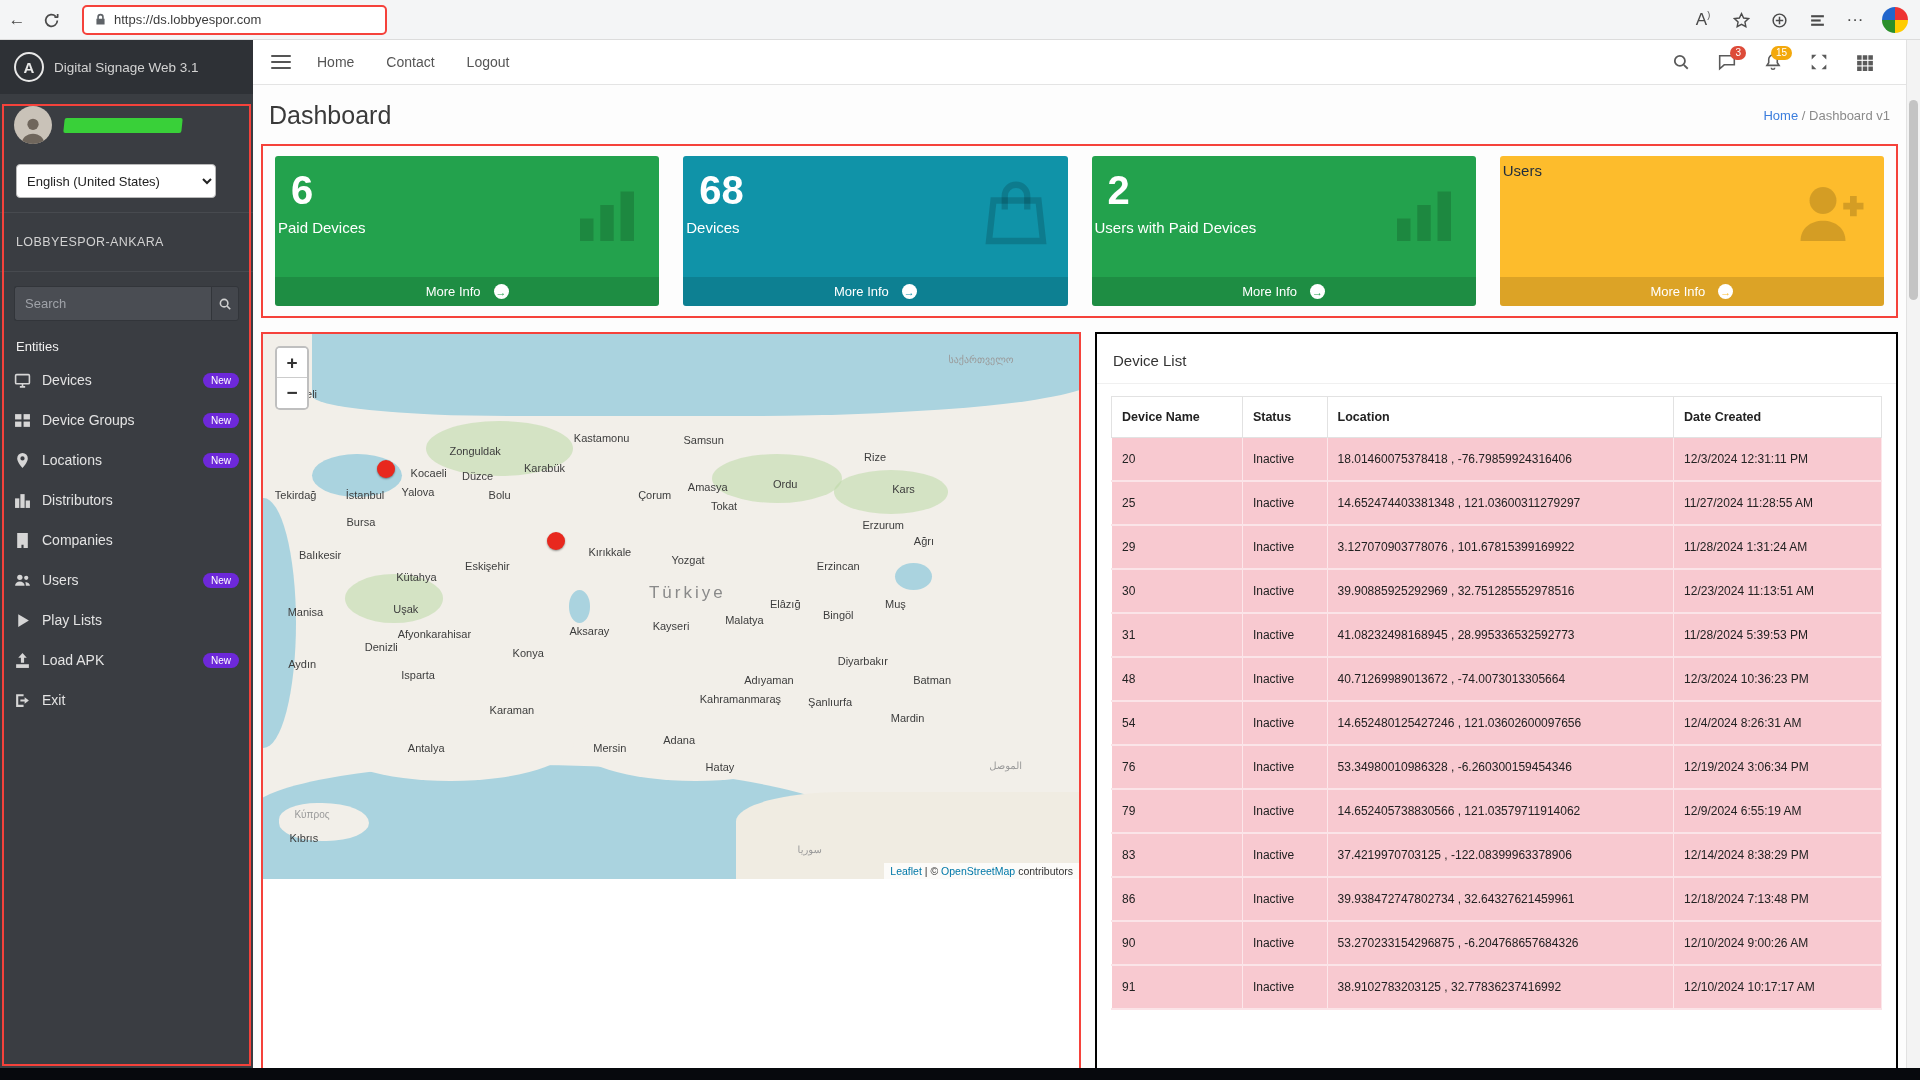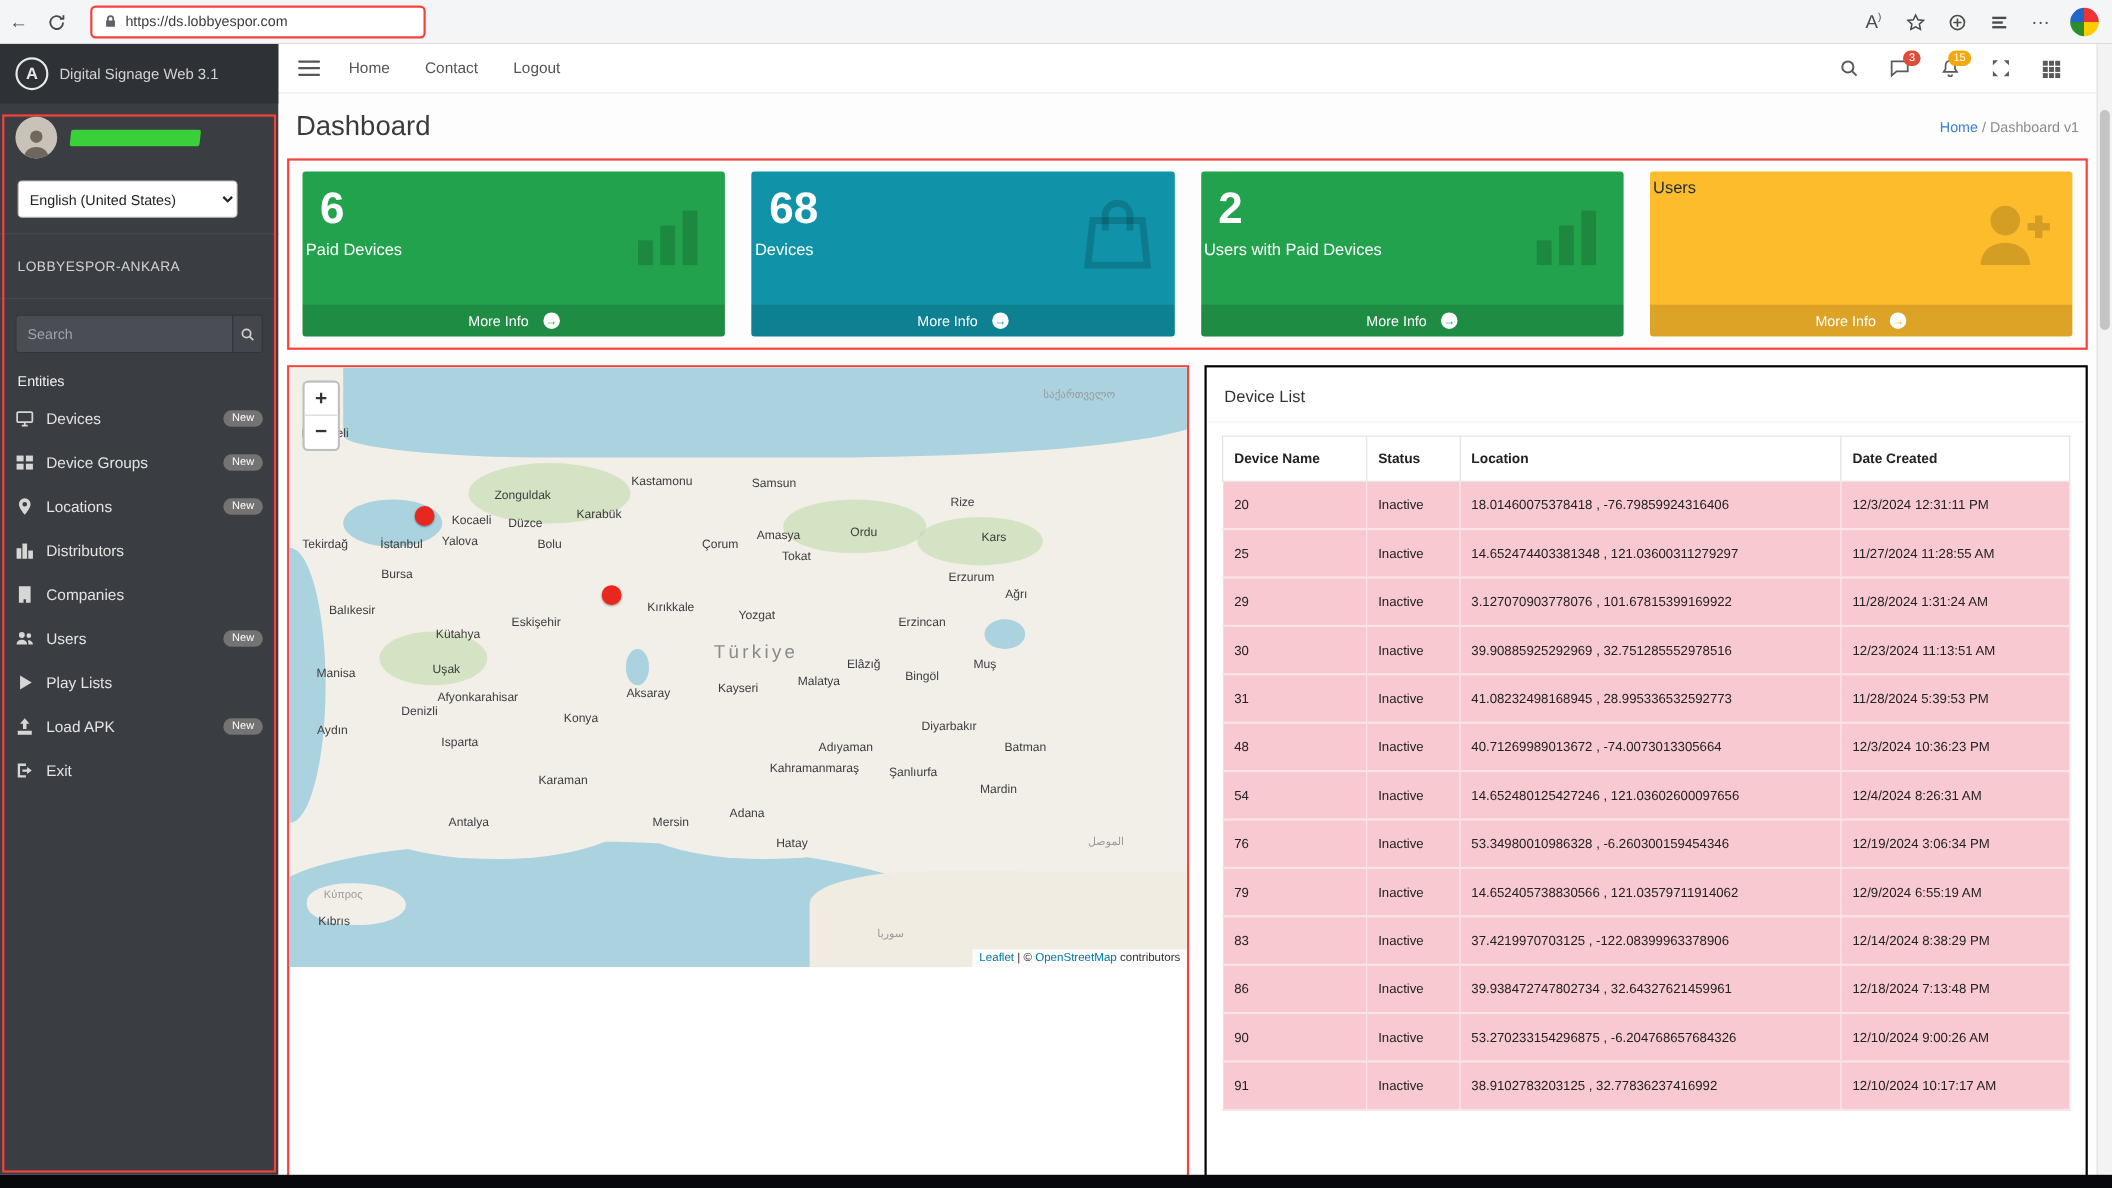--- a/index.html
+++ b/index.html
@@ -53,21 +53,21 @@
   #sidebar-search-input::placeholder { color:#9fa2a8; }
   #sidebar-search-btn { width:38px; background:#43464c; border:1px solid #32353a; border-radius:0 3px 3px 0;
     color:#cfcfcf; display:flex; align-items:center; justify-content:center; cursor:pointer; }
   #sidebar-search-btn svg { width:14px; height:14px; }
   #entities-label { padding:12px 16px 6px; color:#f0f0f0; font-size:13px; }
   .menu-item { display:flex; align-items:center; height:40px; padding:0 14px; gap:11px;
     color:#e3e3e3; font-size:14px; cursor:pointer; }
   .mi-icon { width:17px; height:17px; color:#d6d6d6; flex:0 0 auto; }
   .mi-icon svg { width:100%; height:100%; }
   .mi-label { flex:1; }
-  .mi-badge { background:#737373; color:#fff; font-size:10px; padding:2px 8px; border-radius:9px; }
+  .mi-badge { background:#6d28d9; color:#fff; font-size:10px; padding:2px 8px; border-radius:9px; }
 
   
   #navbar { height:45px; background:#ffffff; border-bottom:1px solid #e4e4e4;
     display:flex; align-items:center; padding:0 18px; }
   #hamburger { width:20px; display:flex; flex-direction:column; gap:4px; cursor:pointer; margin-right:26px; }
   #hamburger span { height:2px; background:#555; border-radius:1px; }
   .nav-link { color:#555; font-size:14px; margin-right:32px; cursor:pointer; }
   #navbar-right { margin-left:auto; display:flex; align-items:center; gap:28px; padding-right:14px; }
   .nav-ico { position:relative; color:#5a5a5a; cursor:pointer; }
   .nav-ico svg { width:18px; height:18px; display:block; }

